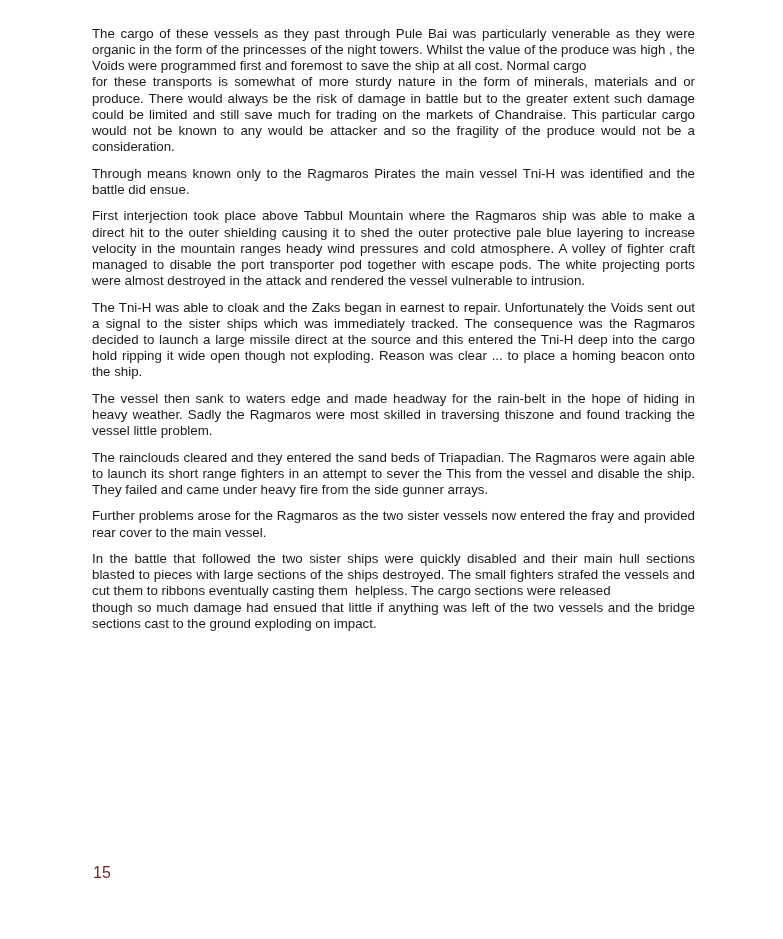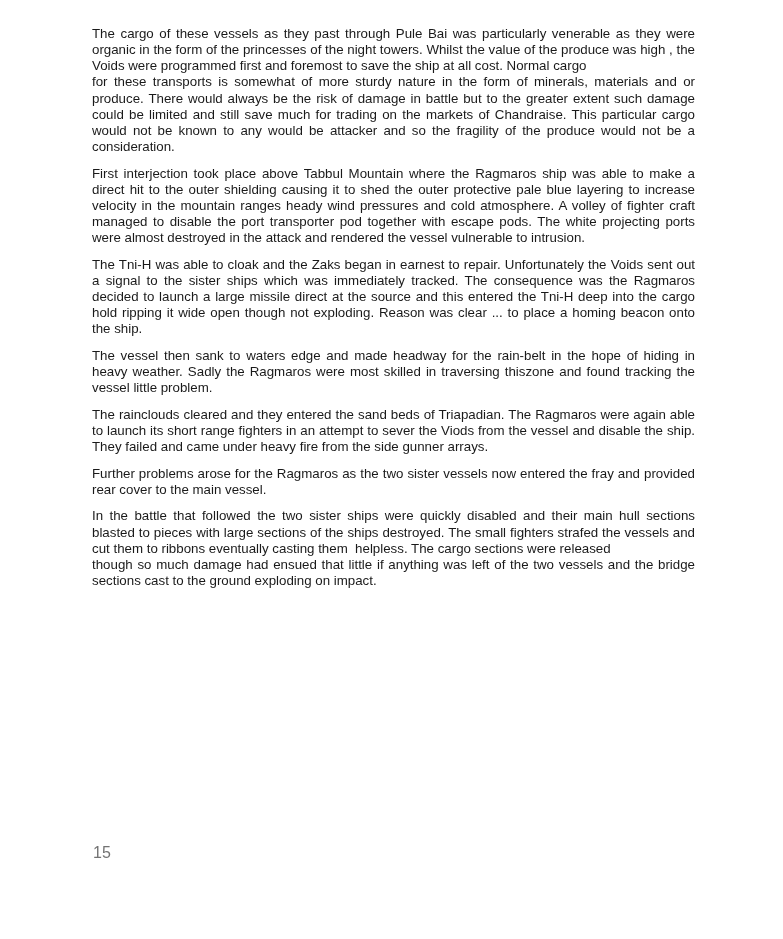--- a/index.html
+++ b/index.html
@@ -25,35 +25,36 @@
     line-height: 16.15px;
     text-align: justify;
   }
   .text-column p {
     margin: 0 0 10.4px 0;
     white-space: pre-wrap; 
   }
   .page-number {
     position: absolute;
     left: 93px;
-    top: 844px;
+    top: 864px;
     font-size: 16px;
     line-height: 18px;
-    color: #737373;
+    color: #7f1d1d;
   }
 </style>
 </head>
 <body>
 
 <div class="page">
   <div class="text-column">
     <p>The cargo of these vessels as they past through Pule Bai was particularly venerable as they were organic in the form of the princesses of the night towers. Whilst the value of the produce was high , the Voids were programmed first and foremost to save the ship at all cost. Normal cargo
 for these transports is somewhat of more sturdy nature in the form of minerals, materials and or produce. There would always be the risk of damage in battle but to the greater extent such damage could be limited and still save much for trading on the markets of Chandraise. This particular cargo would not be known to any would be attacker and so the fragility of the produce would not be a consideration.</p>
+    <p>Through means known only to the Ragmaros Pirates the main vessel Tni-H was identified and the battle did ensue.</p>
     <p>First interjection took place above Tabbul Mountain where the Ragmaros ship was able to make a direct hit to the outer shielding causing it to shed the outer protective pale blue layering to increase velocity in the mountain ranges heady wind pressures and cold atmosphere. A volley of fighter craft managed to disable the port transporter pod together with escape pods. The white projecting ports were almost destroyed in the attack and rendered the vessel vulnerable to intrusion.</p>
     <p>The Tni-H was able to cloak and the Zaks began in earnest to repair. Unfortunately the Voids sent out a signal to the sister ships which was immediately tracked. The consequence was the Ragmaros decided to launch a large missile direct at the source and this entered the Tni-H deep into the cargo hold ripping it wide open though not exploding. Reason was clear ... to place a homing beacon onto the ship.</p>
     <p>The vessel then sank to waters edge and made headway for the rain-belt in the hope of hiding in heavy weather. Sadly the Ragmaros were most skilled in traversing thiszone and found tracking the vessel little problem.</p>
-    <p>The rainclouds cleared and they entered the sand beds of Triapadian. The Ragmaros were again able to launch its short range fighters in an attempt to sever the Viods from the vessel and disable the ship. They failed and came under heavy fire from the side gunner arrays.</p>
+    <p>The rainclouds cleared and they entered the sand beds of Triapadian. The Ragmaros were again able to launch its short range fighters in an attempt to sever the This from the vessel and disable the ship. They failed and came under heavy fire from the side gunner arrays.</p>
     <p>Further problems arose for the Ragmaros as the two sister vessels now entered the fray and provided rear cover to the main vessel.</p>
     <p>In the battle that followed the two sister ships were quickly disabled and their main hull sections blasted to pieces with large sections of the ships destroyed. The small fighters strafed the vessels and cut them to ribbons eventually casting them  helpless. The cargo sections were released
 though so much damage had ensued that little if anything was left of the two vessels and the bridge sections cast to the ground exploding on impact.</p>
   </div>
   <div class="page-number">15</div>
 </div>
 
 </body></html>

